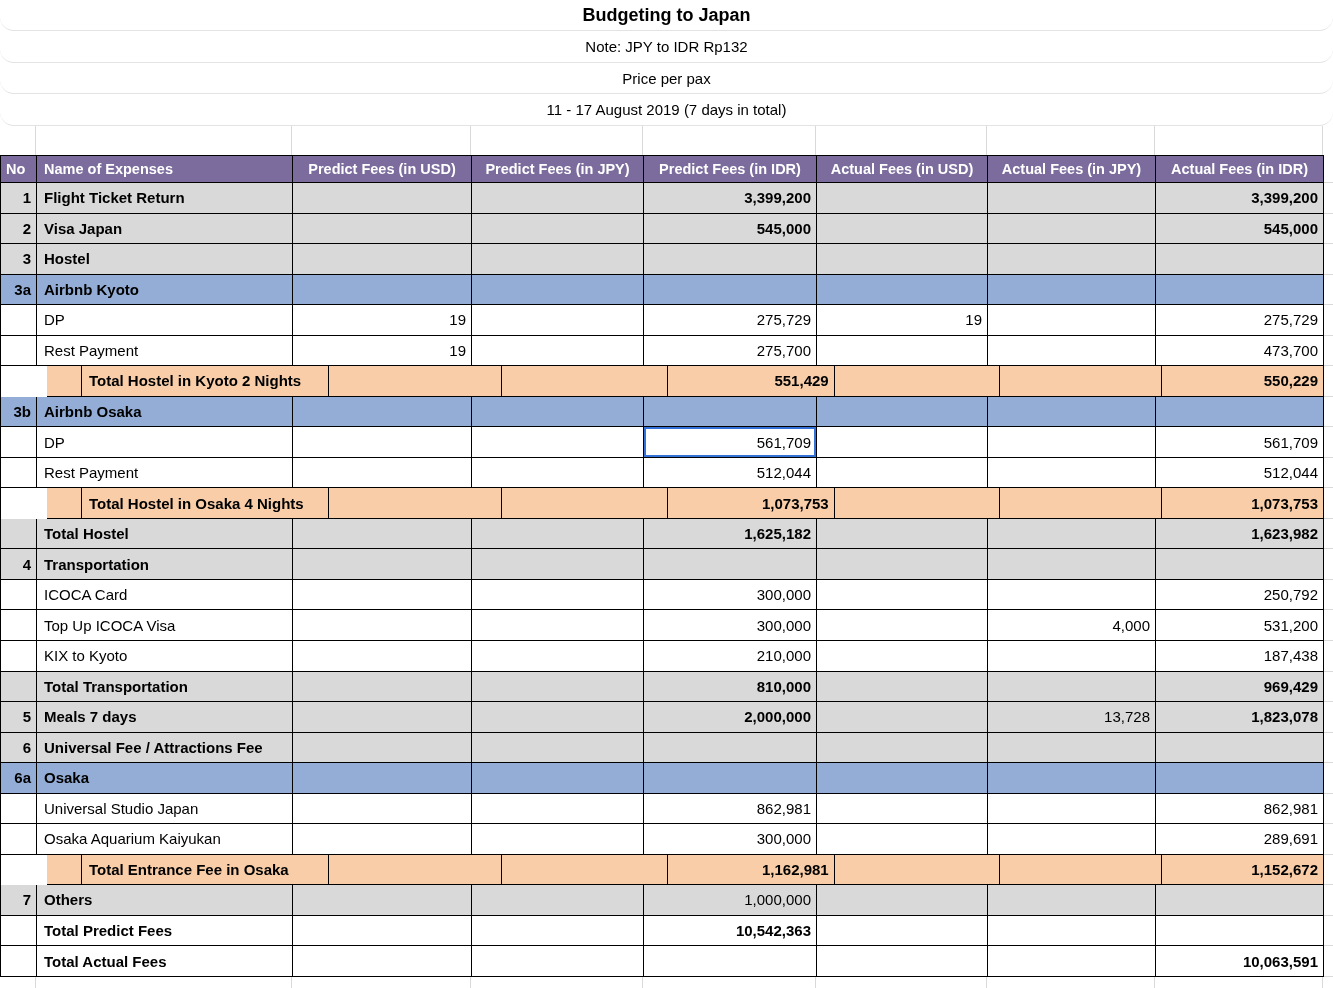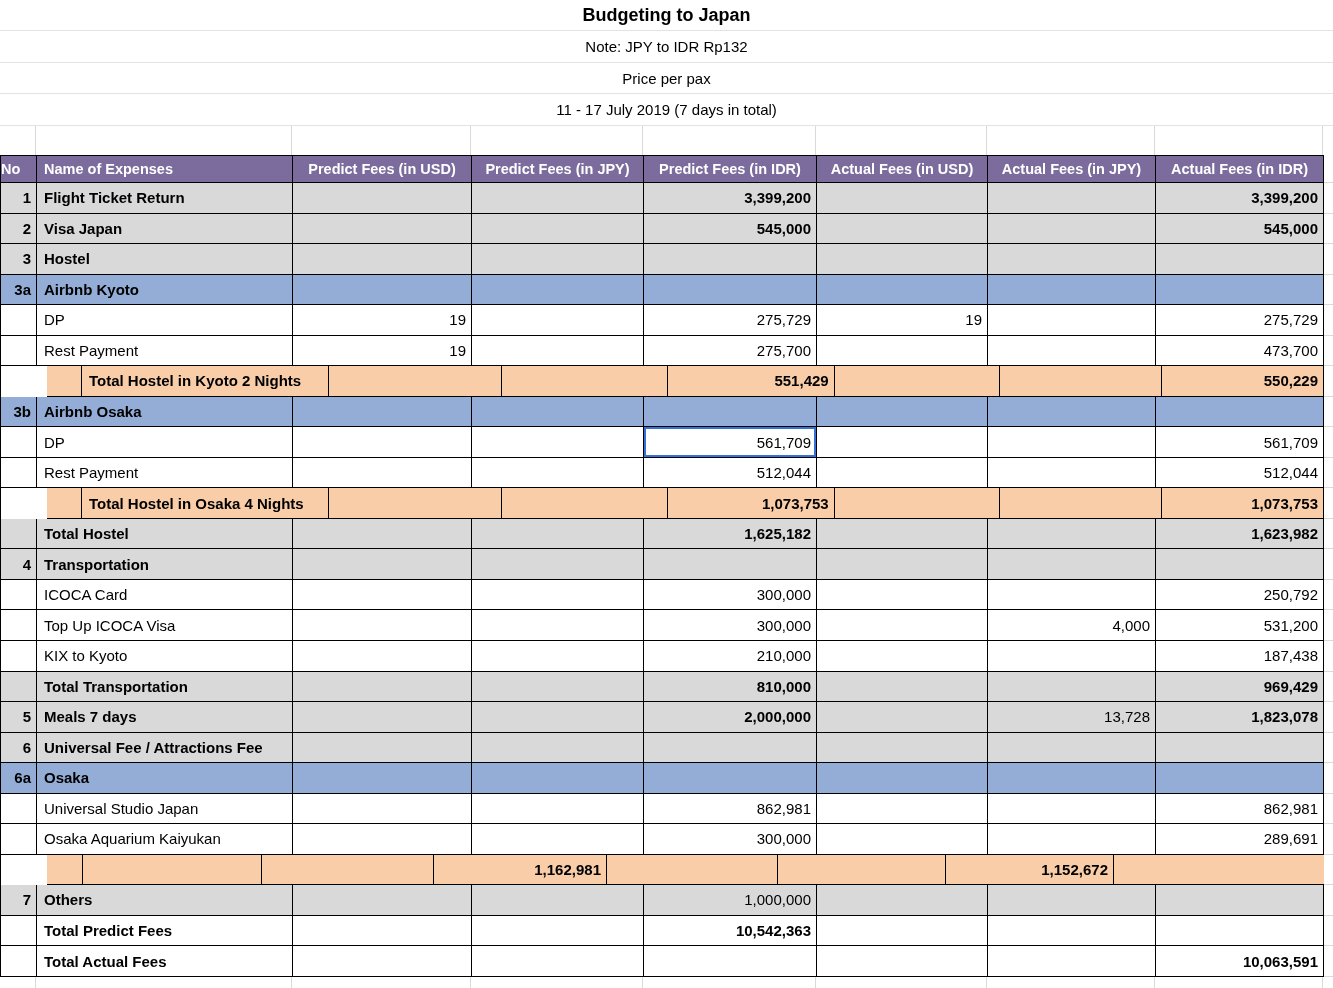--- a/index.html
+++ b/index.html
@@ -8,33 +8,33 @@
     --rh:30.54px;
   }
   *{box-sizing:border-box;margin:0;padding:0;}
   html,body{background:#fff;}
   body{
     width:1333px;height:988px;overflow:hidden;position:relative;
     font-family:"Liberation Sans",sans-serif;color:#000;
   }
   
   .trow{width:1333px;display:flex;align-items:center;justify-content:center;
-        border-bottom:1px solid var(--lightline);background:#fff;}
+        border-bottom:1px solid var(--lightline);background:#fff;border-radius:14px;}
   .h31{height:31px}.h32{height:32px}
   .t-main{font-size:18px;font-weight:bold;}
   .t-sub{font-size:15px;}
   
   .blank-row{display:flex;height:29px;background:#fff;}
   .blank-row .bc{height:100%;border-right:1px solid var(--ghostline);}
   
   #tbl{width:1324px;border-left:1px solid #000;border-top:1px solid #000;}
   .hrow{display:flex;height:27px;background:var(--purple);border-bottom:1px solid #000;}
   .hcell{color:#fff;font-weight:bold;font-size:14.5px;display:flex;align-items:center;
          border-right:1px solid #000;height:100%;white-space:nowrap;overflow:hidden;}
-  .hcell.c0{}
+  .hcell.c0{padding-left:5px;}
   .hcell.c1{padding-left:7px;}
   .hcell.cv{justify-content:center;}
   .drow{display:flex;height:var(--rh);border-bottom:1px solid #000;}
   .drow.gray{background:var(--gray);}
   .drow.blue{background:var(--blue);}
   .drow.orange{background:var(--orange);margin-left:46px;}
   .drow.white{background:#fff;justify-content:center;}
   .cell{display:flex;align-items:center;border-right:1px solid #000;font-size:15px;
         height:100%;white-space:nowrap;overflow:visible;}
   .cell.c0{justify-content:flex-end;padding-right:5px;font-weight:bold;}
@@ -58,21 +58,21 @@
 <div class="trow h31">
   <span class="t-main">Budgeting to Japan</span>
 </div>
 <div class="trow h32">
   <span class="t-sub">Note: JPY to IDR Rp132</span>
 </div>
 <div class="trow h31">
   <span class="t-sub">Price per pax</span>
 </div>
 <div class="trow h32">
-  <span class="t-sub">11 - 17 July 2019 (7 days in total)</span>
+  <span class="t-sub">11 - 17 August 2019 (7 days in total)</span>
 </div>
 
 <div class="blank-row" id="blankRow">
     <div class="bc c0"></div>
     <div class="bc c1"></div>
     <div class="bc c2"></div>
     <div class="bc c3"></div>
     <div class="bc c4"></div>
     <div class="bc c5"></div>
     <div class="bc c6"></div>
@@ -305,20 +305,21 @@
       <div class="cell c1">Osaka Aquarium Kaiyukan</div>
       <div class="cell num c2"></div>
       <div class="cell num c3"></div>
       <div class="cell num c4">300,000</div>
       <div class="cell num c5"></div>
       <div class="cell num c6"></div>
       <div class="cell num c7">289,691</div>
     </div>
     <div class="drow orange">
       <div class="cell c0"></div>
+      <div class="cell c1 b">Total Entrance Fee in Osaka</div>
       <div class="cell num c2 b"></div>
       <div class="cell num c3 b"></div>
       <div class="cell num c4 b">1,162,981</div>
       <div class="cell num c5 b"></div>
       <div class="cell num c6 b"></div>
       <div class="cell num c7 b">1,152,672</div>
     </div>
     <div class="drow gray">
       <div class="cell c0">7</div>
       <div class="cell c1 b">Others</div>

